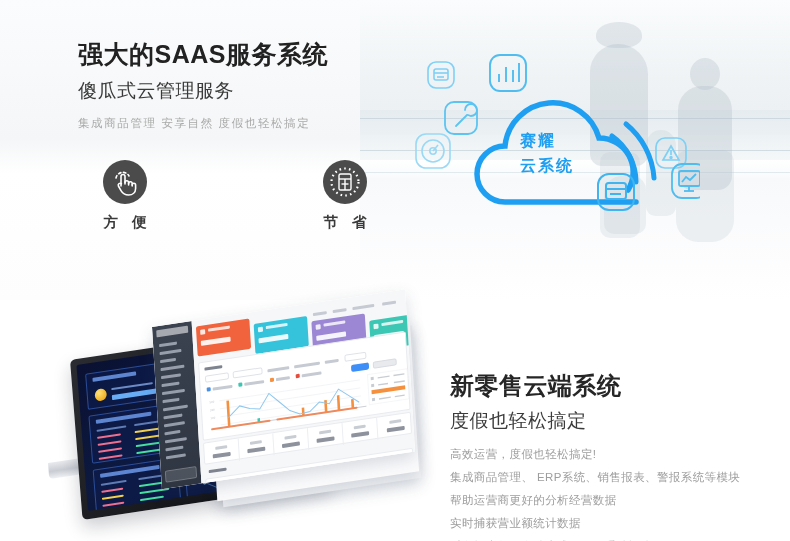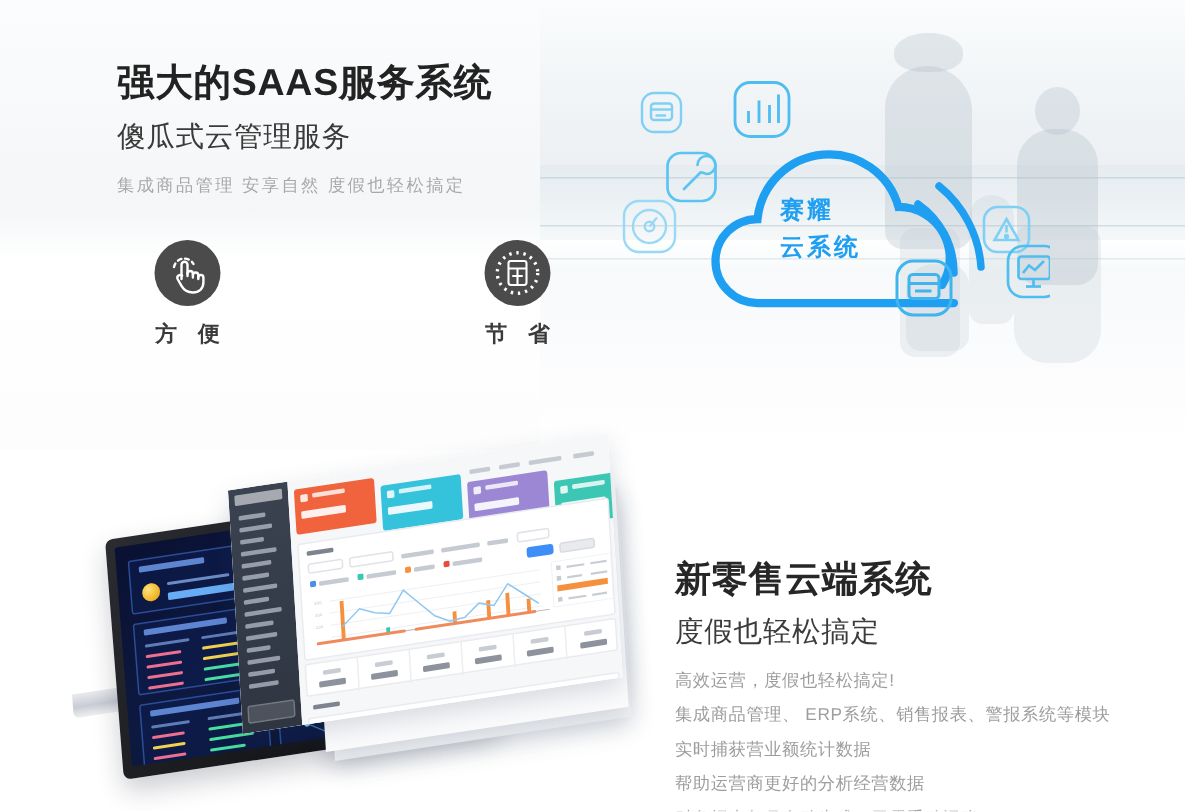--- a/index.html
+++ b/index.html
@@ -323,22 +323,22 @@
       </div>
 
     </div>
   </div>
 
   <div class="b-title">新零售云端系统</div>
   <div class="b-sub">度假也轻松搞定</div>
   <div class="b-list">
     <div class="b-li">高效运营，度假也轻松搞定!</div>
     <div class="b-li">集成商品管理、 ERP系统、销售报表、警报系统等模块</div>
+    <div class="b-li">帮助运营商更好的分析经营数据</div>
     <div class="b-li">实时捕获营业额统计数据</div>
-    <div class="b-li">帮助运营商更好的分析经营数据</div>
     <div class="b-li">财务报表每月自动生成，无需手动记账</div>
   </div>
 
   <div class="mock">
 
     <div class="laptop-foot"></div>
     <div class="laptop">
       <div class="laptop-bezel">
         <div class="laptop-screen">
 

